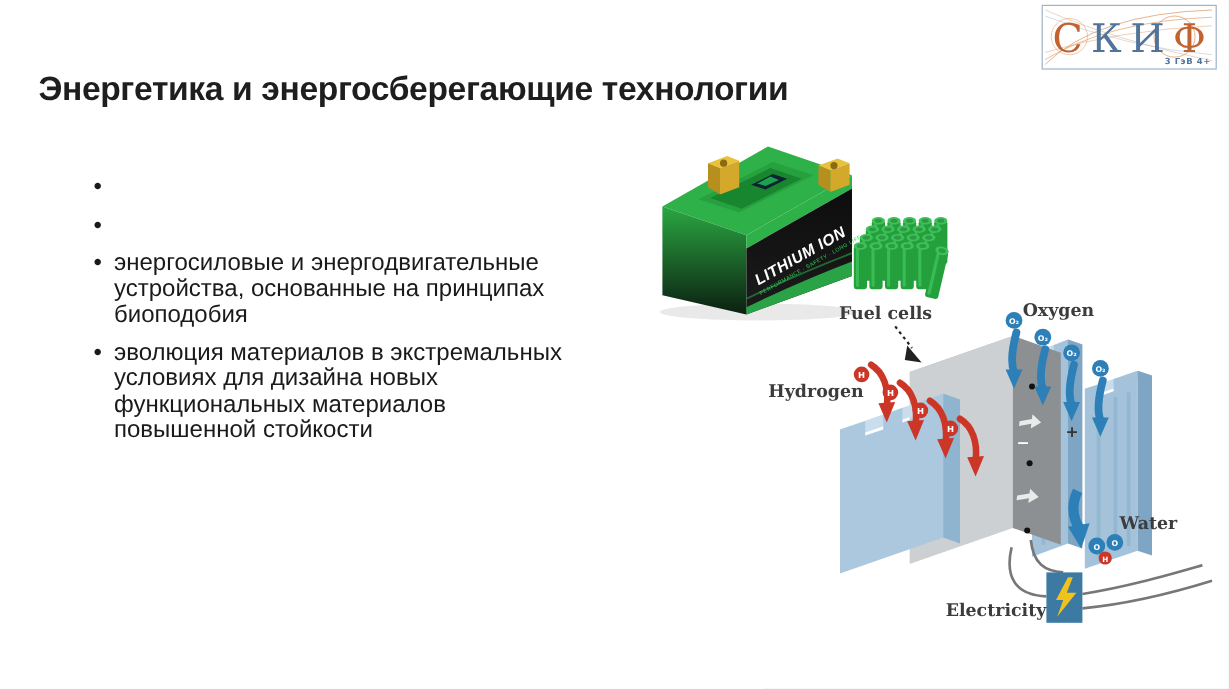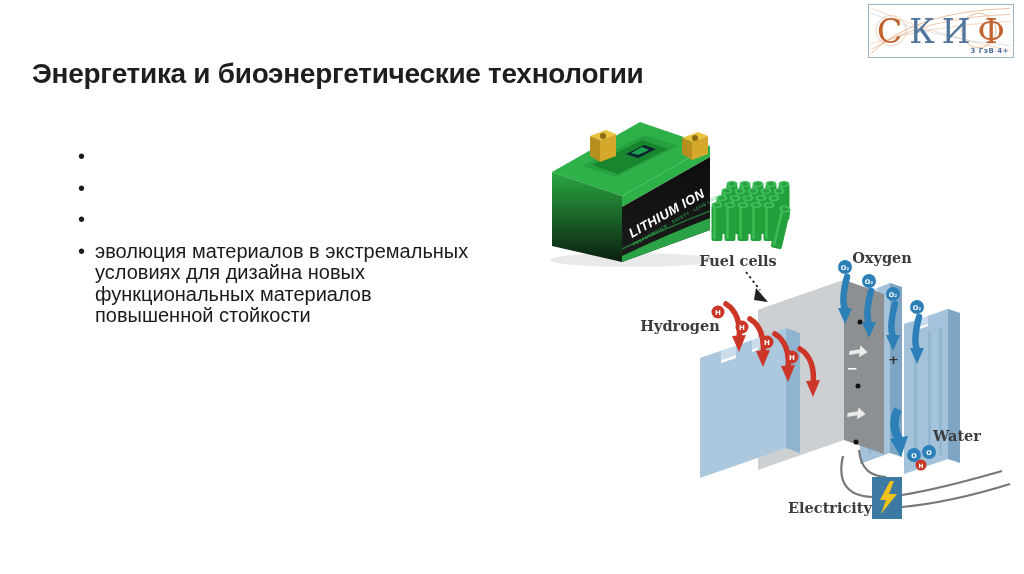--- a/index.html
+++ b/index.html
@@ -25,21 +25,21 @@
   
   .illu{position:absolute;left:540px;top:110px;width:484px;height:430px;}
   .dlabel{font-family:"DejaVu Serif",serif;font-weight:700;font-size:14.5px;fill:#3c3c3c;}
   .sym{font-family:"DejaVu Sans",sans-serif;font-weight:700;fill:#ffffff;}
 </style>
 </head>
 <body>
 
 <div class="slide">
 
-  <div class="title">Энергетика и биоэнергетические технологии</div>
+  <div class="title">Энергетика и энергосберегающие технологии</div>
 
   <div class="logo">
     <svg class="rays" viewBox="0 0 143 51">
       <path d="M2,48 Q45,6 140,3" stroke="#D98F56" stroke-width="0.7" fill="none" opacity="0.8"></path>
       <path d="M2,44 Q55,12 140,9" stroke="#D98F56" stroke-width="0.7" fill="none" opacity="0.7"></path>
       <path d="M2,38 Q62,20 140,16" stroke="#D98F56" stroke-width="0.6" fill="none" opacity="0.6"></path>
       <path d="M2,3 Q60,28 140,45" stroke="#D98F56" stroke-width="0.6" fill="none" opacity="0.55"></path>
       <path d="M2,8 Q70,34 140,40" stroke="#9DB3C8" stroke-width="0.6" fill="none" opacity="0.6"></path>
       <circle cx="109" cy="25" r="17" stroke="#D98F56" stroke-width="0.8" fill="none" opacity="0.7"></circle>
       <circle cx="22" cy="25" r="15" stroke="#D98F56" stroke-width="0.7" fill="none" opacity="0.55"></circle>
@@ -55,20 +55,23 @@
 
   <ul class="bullets">
     <li>
       <span class="mk">•</span>
       </li>
     <li>
       <span class="mk">•</span>
       </li>
     <li>
       <span class="mk">•</span>
+      <span class="bt">энергосиловые и энергодвигательные
+устройства, основанные на принципах
+биоподобия</span>
       </li>
     <li>
       <span class="mk">•</span>
       <span class="bt">эволюция материалов в экстремальных
 условиях для дизайна новых
 функциональных материалов
 повышенной стойкости</span>
       </li>
   </ul>
 

